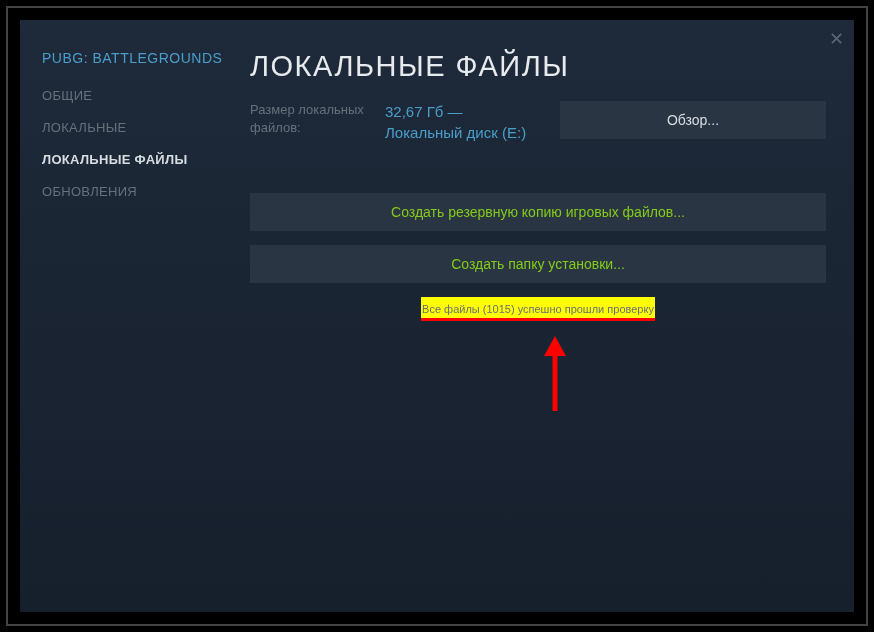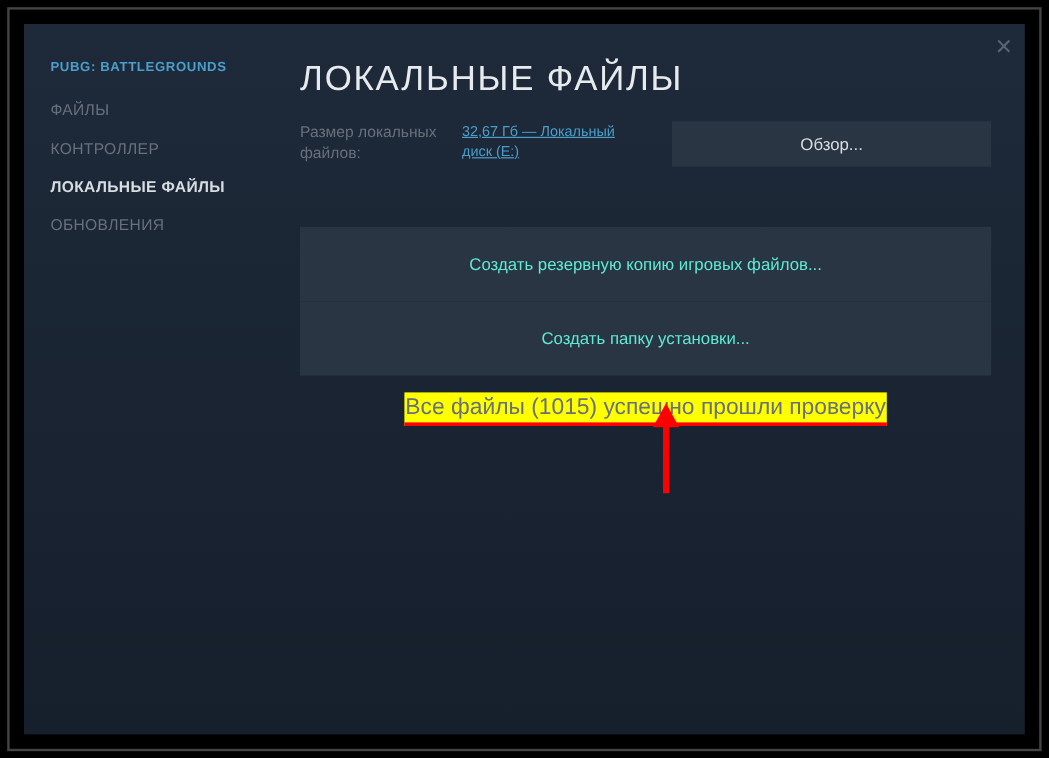--- a/index.html
+++ b/index.html
@@ -43,24 +43,23 @@
       cursor: pointer;
       z-index: 10;
     }
     .sidebar {
       width: 210px;
       padding: 30px 0 0 22px;
       flex-shrink: 0;
     }
     .game-title {
       color: #4a9eca;
-      font-size: 11px;
+      font-size: 14px;
       letter-spacing: 0.5px;
       margin-bottom: 22px;
-      font-weight: bold;
     }
     .nav-item {
       color: #67707b;
       font-size: 13px;
       letter-spacing: 0.3px;
       margin-bottom: 17px;
       cursor: pointer;
     }
     .nav-item.active {
       color: #d8dde2;
@@ -83,79 +82,79 @@
       margin-bottom: 50px;
     }
     .size-label {
       color: #67707b;
       font-size: 13px;
       width: 135px;
       line-height: 1.4;
     }
     .size-value {
       color: #4a9eca;
-      font-size: 12px;
+      font-size: 15px;
       width: 155px;
       line-height: 1.4;
-      text-decoration: underline;
     }
     .browse-btn {
       flex: 1;
       background: #2a3544;
       color: #d8dde2;
       font-size: 14px;
       padding: 11px 0;
       cursor: pointer;
       border: none;
       margin-left: 20px;
     }
     .action-btn {
       width: 100%;
       background: #2a3544;
-      color: #5eead4;
+      color: #84cc16;
       font-size: 14px;
       text-align: center;
-      padding: 23px 0;
+      padding: 11px 0;
       cursor: pointer;
       border: none;
+      margin-bottom: 14px;
       display: block;
     }
     .validation-wrapper {
       display: flex;
       justify-content: center;
       margin-top: 14px;
     }
     .validation-highlight {
       background: #ffff00;
       border-bottom: 3px solid #ff0000;
       padding: 2px 1px 1px 1px;
       display: inline-block;
     }
     .validation-text {
       color: #67707b;
-      font-size: 19px;
+      font-size: 11px;
     }
     .arrow-annotation {
       position: absolute;
       left: 520px;
       top: 316px;
       pointer-events: none;
     }
   </style>
 </head>
 <body>
 
 <div class="outer-frame">
   <div class="dialog">
     <div class="close-btn">✕</div>
 
     <div class="sidebar">
       <div class="game-title">PUBG: BATTLEGROUNDS</div>
-      <div class="nav-item">ФАЙЛЫ</div>
-      <div class="nav-item">КОНТРОЛЛЕР</div>
+      <div class="nav-item">ОБЩИЕ</div>
+      <div class="nav-item">ЛОКАЛЬНЫЕ</div>
       <div class="nav-item active">ЛОКАЛЬНЫЕ ФАЙЛЫ</div>
       <div class="nav-item">ОБНОВЛЕНИЯ</div>
     </div>
 
     <div class="content">
       <h1 class="page-title">ЛОКАЛЬНЫЕ ФАЙЛЫ</h1>
 
       <div class="size-row">
         <div class="size-label">Размер локальных файлов:</div>
         <div class="size-value">32,67 Гб — Локальный диск (E:)</div>

